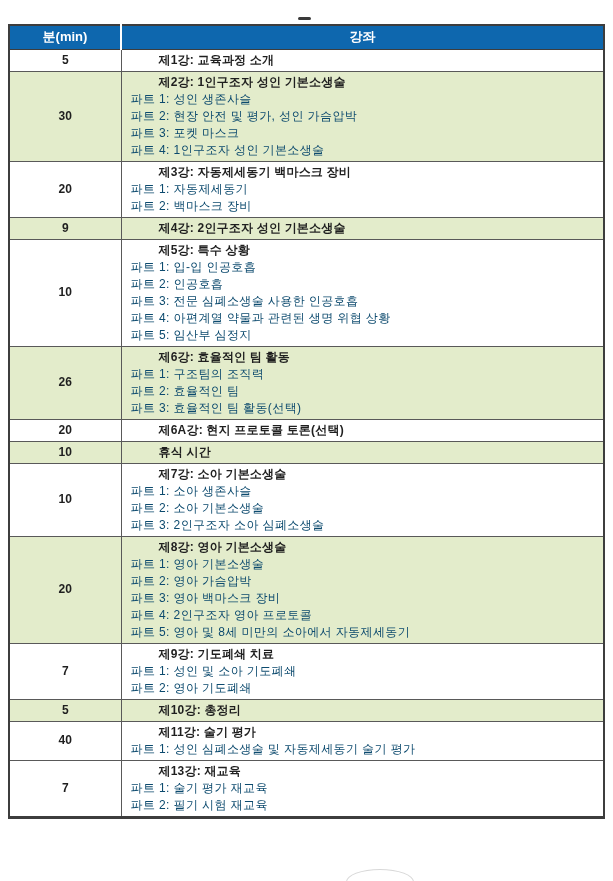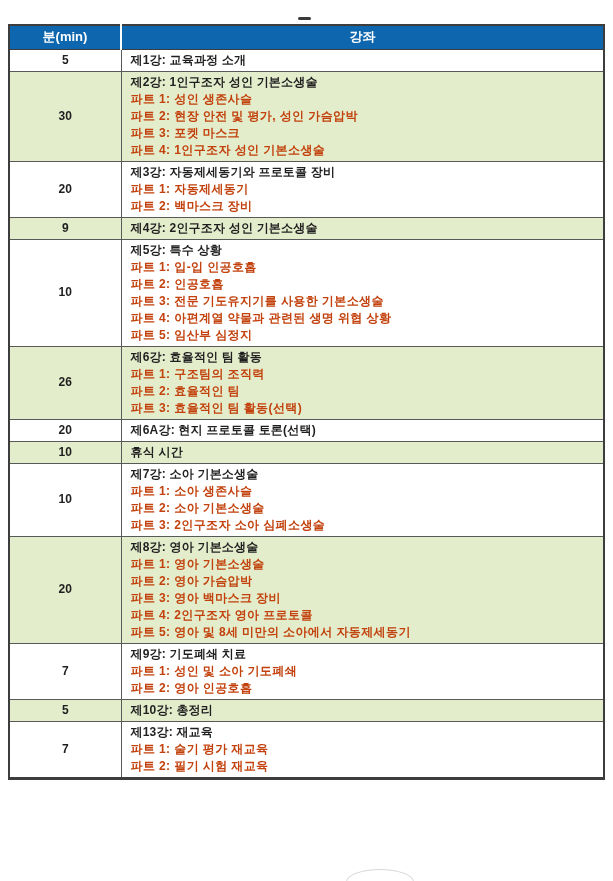--- a/index.html
+++ b/index.html
@@ -57,22 +57,22 @@
   }
   tr.shaded td { background: var(--shaded-row-bg); }
 
   td.col-min {
     text-align: center;
     font-weight: bold;
     padding: 2px 4px;
   }
   td.col-lec { padding: 2px 6px 2px 9px; }
 
-  .lecture-title { font-weight: bold; letter-spacing: 0.2px; }
-  .lecture-part  { font-weight: bold; letter-spacing: 0.4px; color: #c2410c; }
+  .lecture-title { font-weight: bold; letter-spacing: 0.2px; margin-left: 28px; }
+  .lecture-part  { font-weight: normal; letter-spacing: 0.4px; color: #0c4a6e; }
 
   .watermark-arc {
     position: absolute; left: 346px; top: 869px;
     width: 68px; height: 26px;
     border: 1.5px solid #cbcbcb;
     border-radius: 50%;
     opacity: 0.75;
     background: transparent;
   }
 </style>
@@ -107,38 +107,38 @@
             <div class="lecture-title">제2강: 1인구조자 성인 기본소생술</div>
             <div class="lecture-part">파트 1: 성인 생존사슬</div>
             <div class="lecture-part">파트 2: 현장 안전 및 평가, 성인 가슴압박</div>
             <div class="lecture-part">파트 3: 포켓 마스크</div>
             <div class="lecture-part">파트 4: 1인구조자 성인 기본소생술</div>
           </td>
         </tr>
         <tr>
           <td class="col-min">20</td>
           <td class="col-lec">
-            <div class="lecture-title">제3강: 자동제세동기와 프로토콜 장비</div>
+            <div class="lecture-title">제3강: 자동제세동기 백마스크 장비</div>
             <div class="lecture-part">파트 1: 자동제세동기</div>
             <div class="lecture-part">파트 2: 백마스크 장비</div>
           </td>
         </tr>
         <tr class="shaded">
           <td class="col-min">9</td>
           <td class="col-lec">
             <div class="lecture-title">제4강: 2인구조자 성인 기본소생술</div>
           </td>
         </tr>
         <tr>
           <td class="col-min">10</td>
           <td class="col-lec">
             <div class="lecture-title">제5강: 특수 상황</div>
             <div class="lecture-part">파트 1: 입-입 인공호흡</div>
             <div class="lecture-part">파트 2: 인공호흡</div>
-            <div class="lecture-part">파트 3: 전문 기도유지기를 사용한 기본소생술</div>
+            <div class="lecture-part">파트 3: 전문 심폐소생술 사용한 인공호흡</div>
             <div class="lecture-part">파트 4: 아편계열 약물과 관련된 생명 위협 상황</div>
             <div class="lecture-part">파트 5: 임산부 심정지</div>
           </td>
         </tr>
         <tr class="shaded">
           <td class="col-min">26</td>
           <td class="col-lec">
             <div class="lecture-title">제6강: 효율적인 팀 활동</div>
             <div class="lecture-part">파트 1: 구조팀의 조직력</div>
             <div class="lecture-part">파트 2: 효율적인 팀</div>
@@ -175,27 +175,34 @@
             <div class="lecture-part">파트 3: 영아 백마스크 장비</div>
             <div class="lecture-part">파트 4: 2인구조자 영아 프로토콜</div>
             <div class="lecture-part">파트 5: 영아 및 8세 미만의 소아에서 자동제세동기</div>
           </td>
         </tr>
         <tr>
           <td class="col-min">7</td>
           <td class="col-lec">
             <div class="lecture-title">제9강: 기도폐쇄 치료</div>
             <div class="lecture-part">파트 1: 성인 및 소아 기도폐쇄</div>
-            <div class="lecture-part">파트 2: 영아 인공호흡</div>
+            <div class="lecture-part">파트 2: 영아 기도폐쇄</div>
           </td>
         </tr>
         <tr class="shaded">
           <td class="col-min">5</td>
           <td class="col-lec">
             <div class="lecture-title">제10강: 총정리</div>
+          </td>
+        </tr>
+        <tr>
+          <td class="col-min">40</td>
+          <td class="col-lec">
+            <div class="lecture-title">제11강: 술기 평가</div>
+            <div class="lecture-part">파트 1: 성인 심폐소생술 및 자동제세동기 술기 평가</div>
           </td>
         </tr>
         <tr>
           <td class="col-min">7</td>
           <td class="col-lec">
             <div class="lecture-title">제13강: 재교육</div>
             <div class="lecture-part">파트 1: 술기 평가 재교육</div>
             <div class="lecture-part">파트 2: 필기 시험 재교육</div>
           </td>
         </tr>

